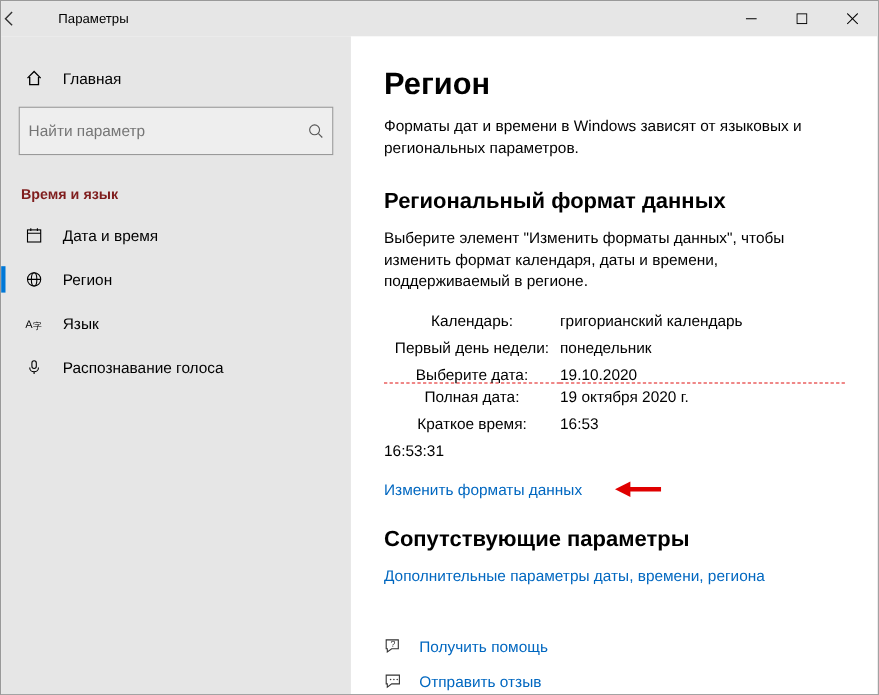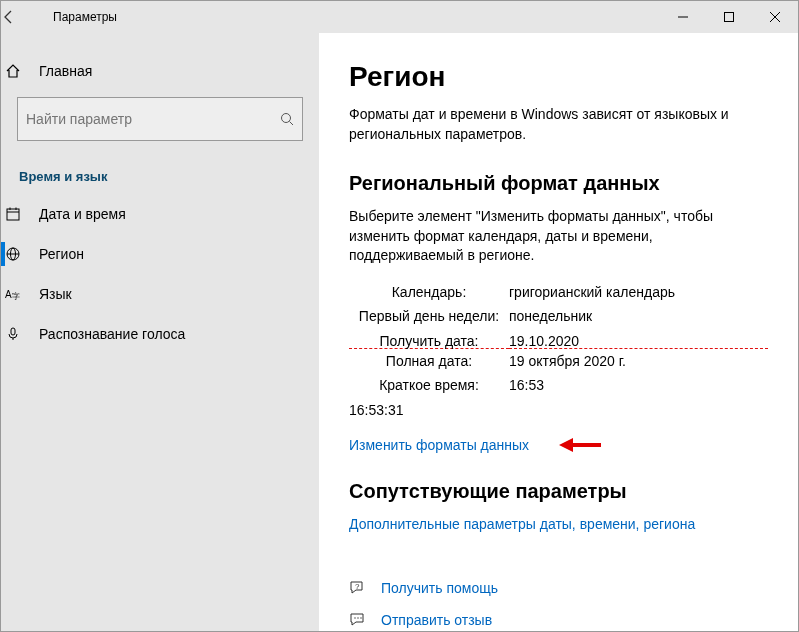--- a/index.html
+++ b/index.html
@@ -4,24 +4,24 @@
 <style>
 * { margin: 0; padding: 0; box-sizing: border-box; font-family: "Segoe UI", Arial, sans-serif; }
 body { width: 799px; height: 632px; overflow: hidden; background: #fff; border: 1px solid #999; }
 .titlebar { display: flex; align-items: center; height: 32px; background: #e6e6e6; }
 .titlebar .back { width: 48px; text-align: center; font-size: 16px; color: #333; cursor: default; }
 .titlebar .title { flex: 1; font-size: 12px; color: #000; padding-left: 4px; }
 .titlebar .controls { display: flex; }
 .titlebar .controls div { width: 46px; height: 32px; display: flex; align-items: center; justify-content: center; font-size: 13px; }
 .main { display: flex; height: calc(100% - 32px); }
 .sidebar { width: 318px; background: #e6e6e6; padding-top: 18px; position: relative; }
-.side-row { display: flex; align-items: center; height: 40px; font-size: 14px; color: #000; position: relative; }
+.side-row { display: flex; align-items: center; height: 40px; padding-left: 18px; font-size: 14px; color: #000; position: relative; }
 .side-row .icon { width: 24px; display: flex; justify-content: center; margin-right: 14px; font-size: 15px; }
 .side-row.active::before { content: ""; position: absolute; left: 0; top: 8px; bottom: 8px; width: 4px; background: #0078d7; }
-.group-title { font-size: 13px; font-weight: 600; padding: 18px 0 10px 18px; color: #0c4a6e; }
+.group-title { font-size: 13px; font-weight: 600; padding: 18px 0 10px 18px; color: #7f1d1d; }
 .searchbox { margin: 6px 16px 10px 16px; height: 44px; border: 1px solid #999; background: #eeeeee; display: flex; align-items: center; padding: 0 8px; }
 .searchbox input { flex: 1; border: none; background: transparent; outline: none; font-size: 14px; color: #666; }
 .searchbox .sicon { font-size: 14px; color: #555; }
 .content { flex: 1; padding: 28px 30px 20px 30px; overflow-y: auto; }
 h1 { font-size: 28px; font-weight: 600; margin-bottom: 12px; }
 .desc { font-size: 14px; color: #000; line-height: 1.4; margin-bottom: 28px; max-width: 420px; }
 h2 { font-size: 20px; font-weight: 600; margin-bottom: 12px; }
 .sub { font-size: 14px; color: #000; line-height: 1.4; margin-bottom: 14px; max-width: 420px; }
 .kv { font-size: 14px; line-height: 1.75; }
 .kv-row { display: flex; }
@@ -146,21 +146,21 @@
     <div class="kv">
       <div class="kv-row">
         <span class="k">Календарь:</span>
         <span class="v">григорианский календарь</span>
       </div>
       <div class="kv-row">
         <span class="k">Первый день недели:</span>
         <span class="v">понедельник</span>
       </div>
       <div class="kv-row">
-        <span class="k underline">Получить дата:</span>
+        <span class="k underline">Выберите дата:</span>
         <span class="v underline">19.10.2020</span>
       </div>
       <div class="kv-row">
         <span class="k">Полная дата:</span>
         <span class="v">19 октября 2020 г.</span>
       </div>
       <div class="kv-row">
         <span class="k">Краткое время:</span>
         <span class="v">16:53</span>
       </div>

